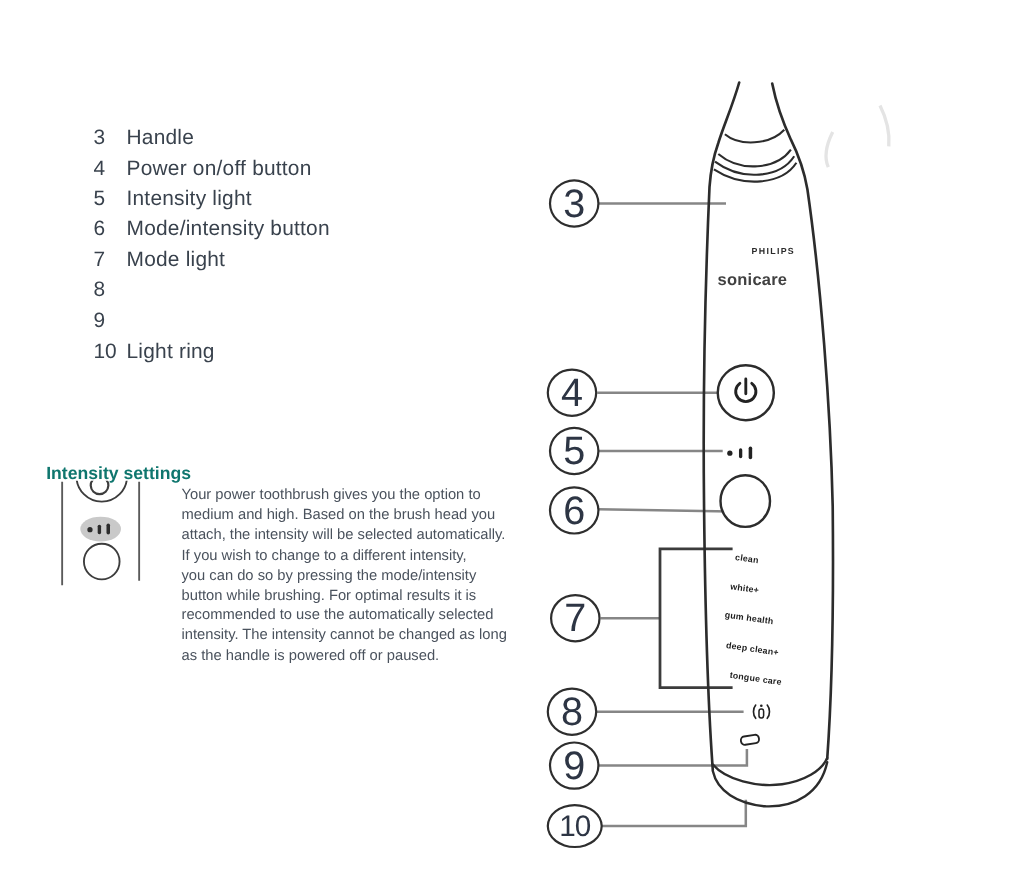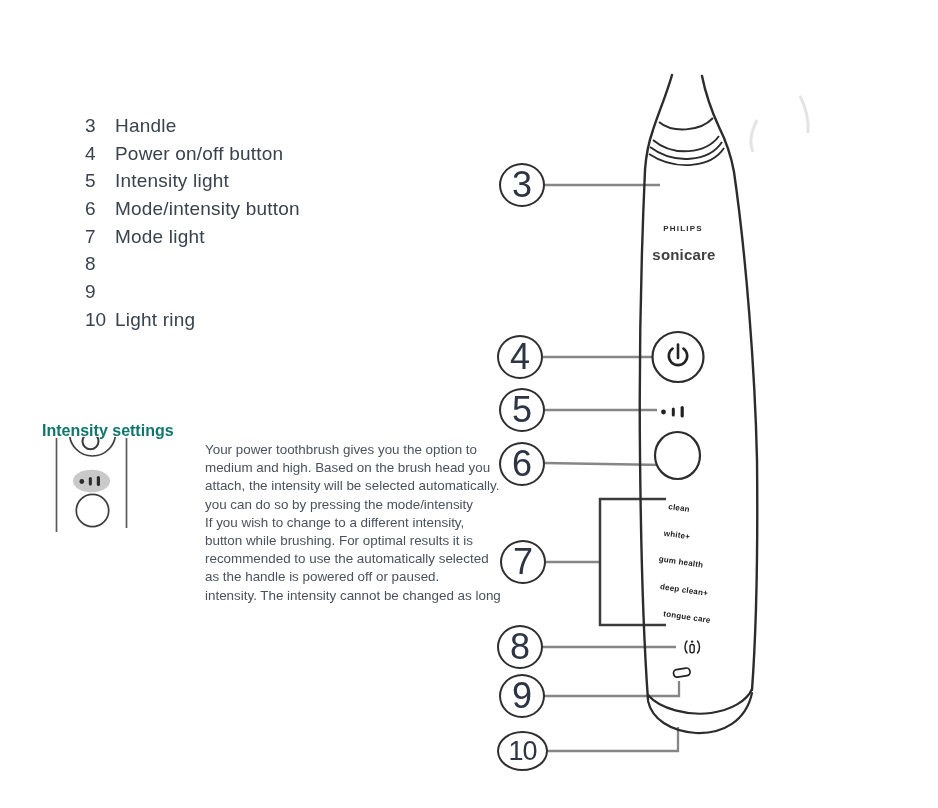--- a/index.html
+++ b/index.html
@@ -7,26 +7,26 @@
     position:relative;width:938px;height:808px;background:#ffffff;overflow:hidden;
     font-family:"Liberation Sans","DejaVu Sans",sans-serif;
   }
   
   .parts-list{position:absolute;left:85px;top:112px;z-index:2;}
   .part-row{display:flex;height:27.7px;align-items:center;font-size:19px;color:#39424d;}
   .part-num{width:30px;flex:0 0 30px;}
   .part-label{white-space:nowrap;letter-spacing:0.2px;}
   
   .section-heading{position:absolute;left:42px;top:409px;font-size:16px;font-weight:bold;color:#0f766e;z-index:3;white-space:nowrap;}
-  .body-text{position:absolute;left:165px;top:441px;z-index:2;margin-left:40px;}
+  .body-text{position:absolute;left:165px;top:441px;z-index:2;}
   .body-line{font-size:13.4px;line-height:18.2px;color:#4a525d;white-space:nowrap;}
   
   .diagram-svg{position:absolute;left:0;top:0;z-index:1;}
   .brand-philips{position:absolute;left:683px;top:224px;transform:translateX(-50%);
-    font-size:8px;font-weight:bold;letter-spacing:1.2px;color:#2b2b2b;z-index:2;white-space:nowrap;}
+    font-size:8px;font-weight:bold;letter-spacing:1.2px;color:#2b2b2b;z-index:2;white-space:nowrap;padding-left:40px;}
   .brand-sonicare{position:absolute;left:684px;top:246px;transform:translateX(-50%);
     font-size:15px;font-weight:bold;letter-spacing:0.2px;color:#404040;z-index:2;white-space:nowrap;}
   .mode-labels .mode-label{position:absolute;transform:translate(-50%,-50%) rotate(8deg);
     font-size:8px;font-weight:bold;color:#1c1c1c;white-space:nowrap;z-index:2;letter-spacing:0.2px;}
   .mode-labels span:nth-of-type(1){left:679px;top:508px;}
   .mode-labels span:nth-of-type(2){left:677px;top:535px;}
   .mode-labels span:nth-of-type(3){left:681px;top:562px;}
   .mode-labels span:nth-of-type(4){left:684px;top:590px;}
   .mode-labels span:nth-of-type(5){left:687px;top:617px;}
   
@@ -92,31 +92,31 @@
   <h2 class="section-heading">Intensity settings</h2>
   <div class="body-text">
 
       <div class="body-line">Your power toothbrush gives you the option to</div>
 
 
       <div class="body-line">medium and high. Based on the brush head you</div>
 
       <div class="body-line">attach, the intensity will be selected automatically.</div>
 
+      <div class="body-line">If you wish to change to a different intensity,</div>
+
       <div class="body-line">you can do so by pressing the mode/intensity</div>
 
-      <div class="body-line">If you wish to change to a different intensity,</div>
-
       <div class="body-line">button while brushing. For optimal results it is</div>
 
       <div class="body-line">recommended to use the automatically selected</div>
 
+      <div class="body-line">intensity. The intensity cannot be changed as long</div>
+
       <div class="body-line">as the handle is powered off or paused.</div>
-
-      <div class="body-line">intensity. The intensity cannot be changed as long</div>
     </div>
 
   <svg class="diagram-svg" width="938" height="808" viewBox="0 0 938 808">
     <defs>
       <clipPath id="thumbclip">
           <rect x="40" y="437" width="120" height="100"></rect>
         </clipPath>
     </defs>
 
     <g stroke="#e4e4e4" stroke-width="3" fill="none">

